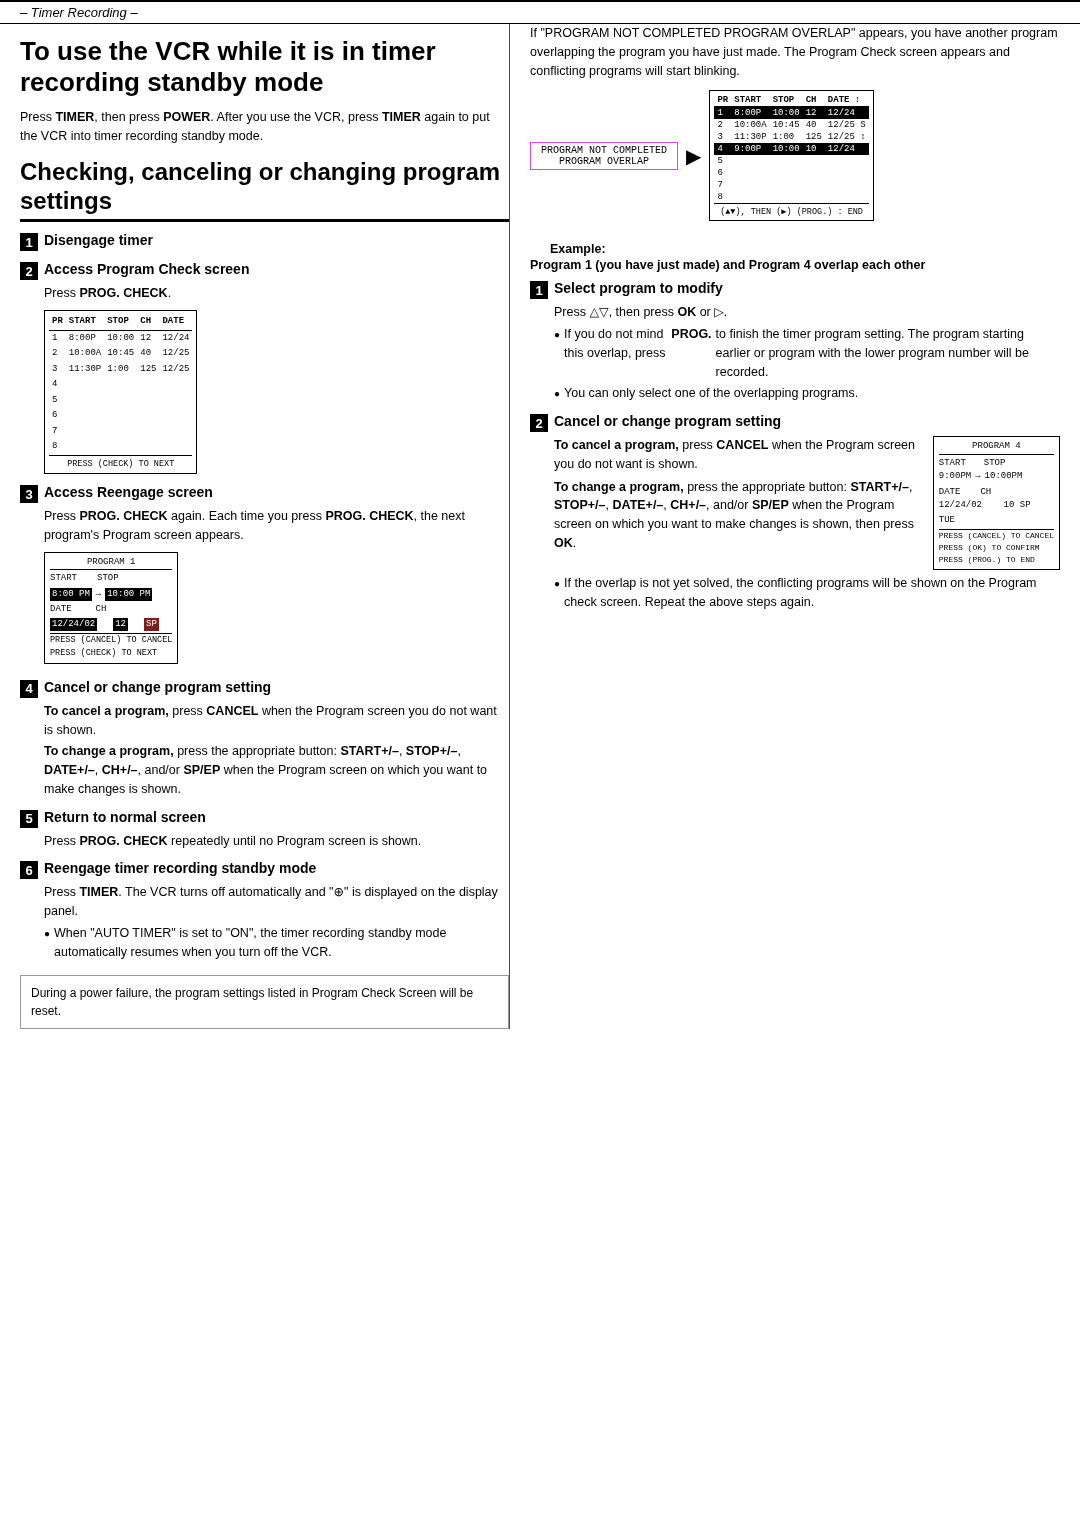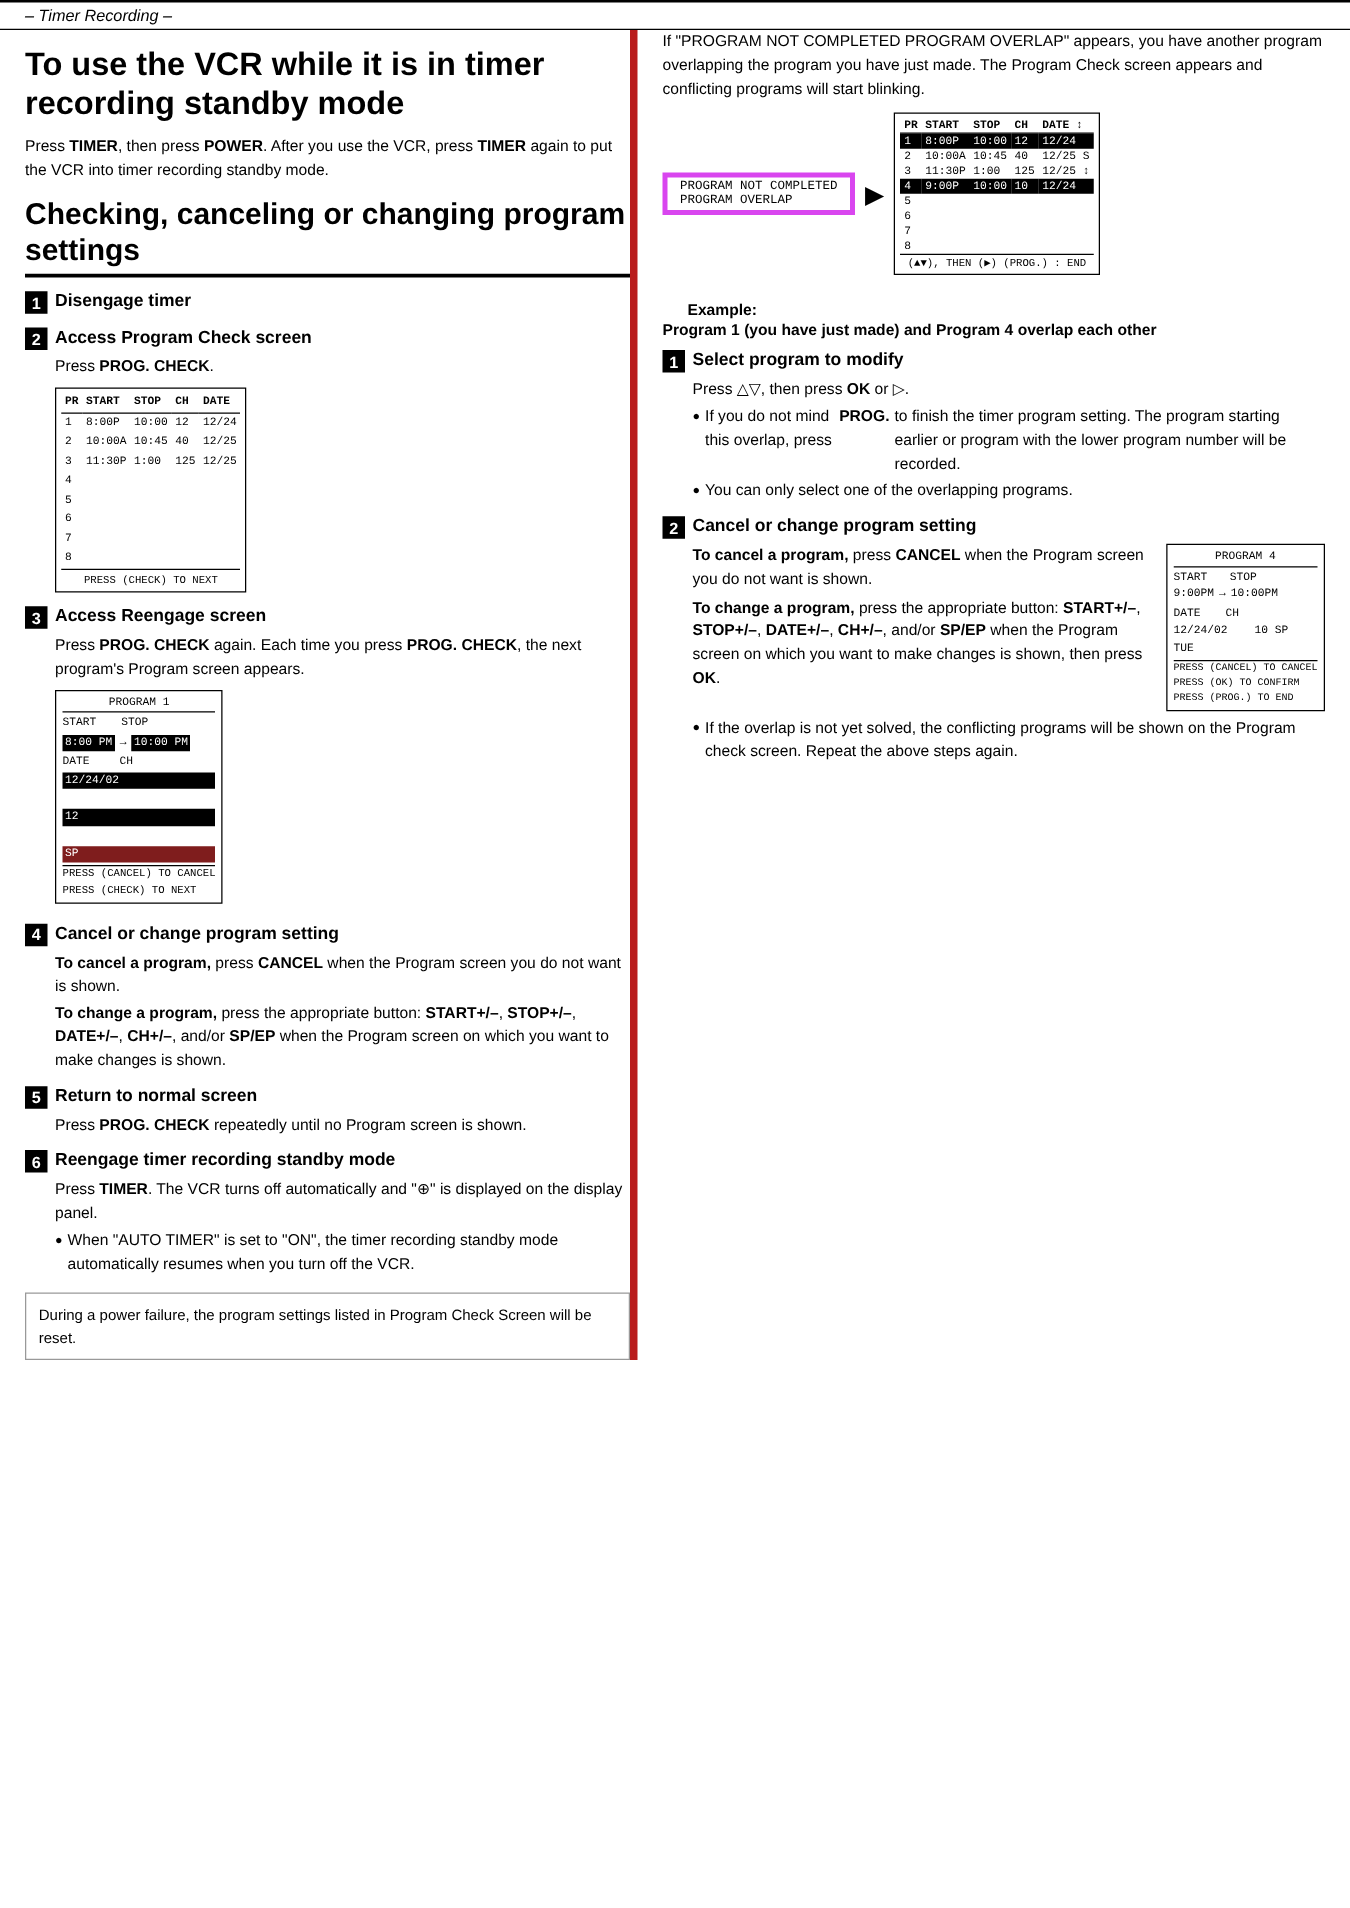--- a/index.html
+++ b/index.html
@@ -23,21 +23,21 @@
     }
 
     .page-layout {
       display: flex;
       gap: 0;
       padding: 0 20px;
     }
 
     .left-col {
       width: 490px;
-      border-right: 6px solid #b91c1c;
+      border-right: 1px solid #b91c1c;
     }
 
     .right-col {
       width: 550px;
       padding-left: 20px;
     }
 
     h1.main-title {
       font-size: 26px;
       font-weight: bold;
@@ -170,24 +170,25 @@
     }
 
     .overlap-display {
       display: flex;
       align-items: center;
       gap: 8px;
       margin: 6px 0 10px 0;
     }
 
     .overlap-msg-box {
-      border: 4px solid #d946ef;
+      border: 1px solid #d946ef;
       padding: 2px 10px;
       font-size: 10px;
       font-family: 'Courier New', monospace;
+      text-align: center;
       min-width: 140px;
     }
 
     .arrow-right {
       font-size: 20px;
     }
 
     .screen-table {
       border-collapse: collapse;
       font-size: 9px;
@@ -340,21 +341,21 @@
             </div>
             <div style="display:flex; gap:4px; align-items:center; margin-bottom:2px;">
               <span style="background:#000;color:#fff;padding:0 2px;">8:00 PM</span>
               <span>→</span>
               <span style="background:#000;color:#fff;padding:0 2px;">10:00 PM</span>
             </div>
             <div style="display:flex; gap:16px; margin-bottom:1px;">
               <span>DATE</span>
                 <span style="margin-left:8px;">CH</span>
             </div>
-            <div style="display:flex; gap:16px; margin-bottom:2px;flex-direction:column;">
+            <div style="display:flex; gap:16px; margin-bottom:2px;">
               <span style="background:#000;color:#fff;padding:0 2px;">12/24/02</span>
               <span style="background:#000;color:#fff;padding:0 2px;">12</span>
               <span style="background:#7f1d1d;color:#fff;padding:0 2px;">SP</span>
             </div>
           </div>
           <div style="border-top:1px solid #000; font-size:8.5px; font-family:'Courier New',monospace; margin-top:2px;">
             <div>PRESS (CANCEL) TO CANCEL</div>
             <div>PRESS (CHECK) TO NEXT</div>
           </div>
         </div>

